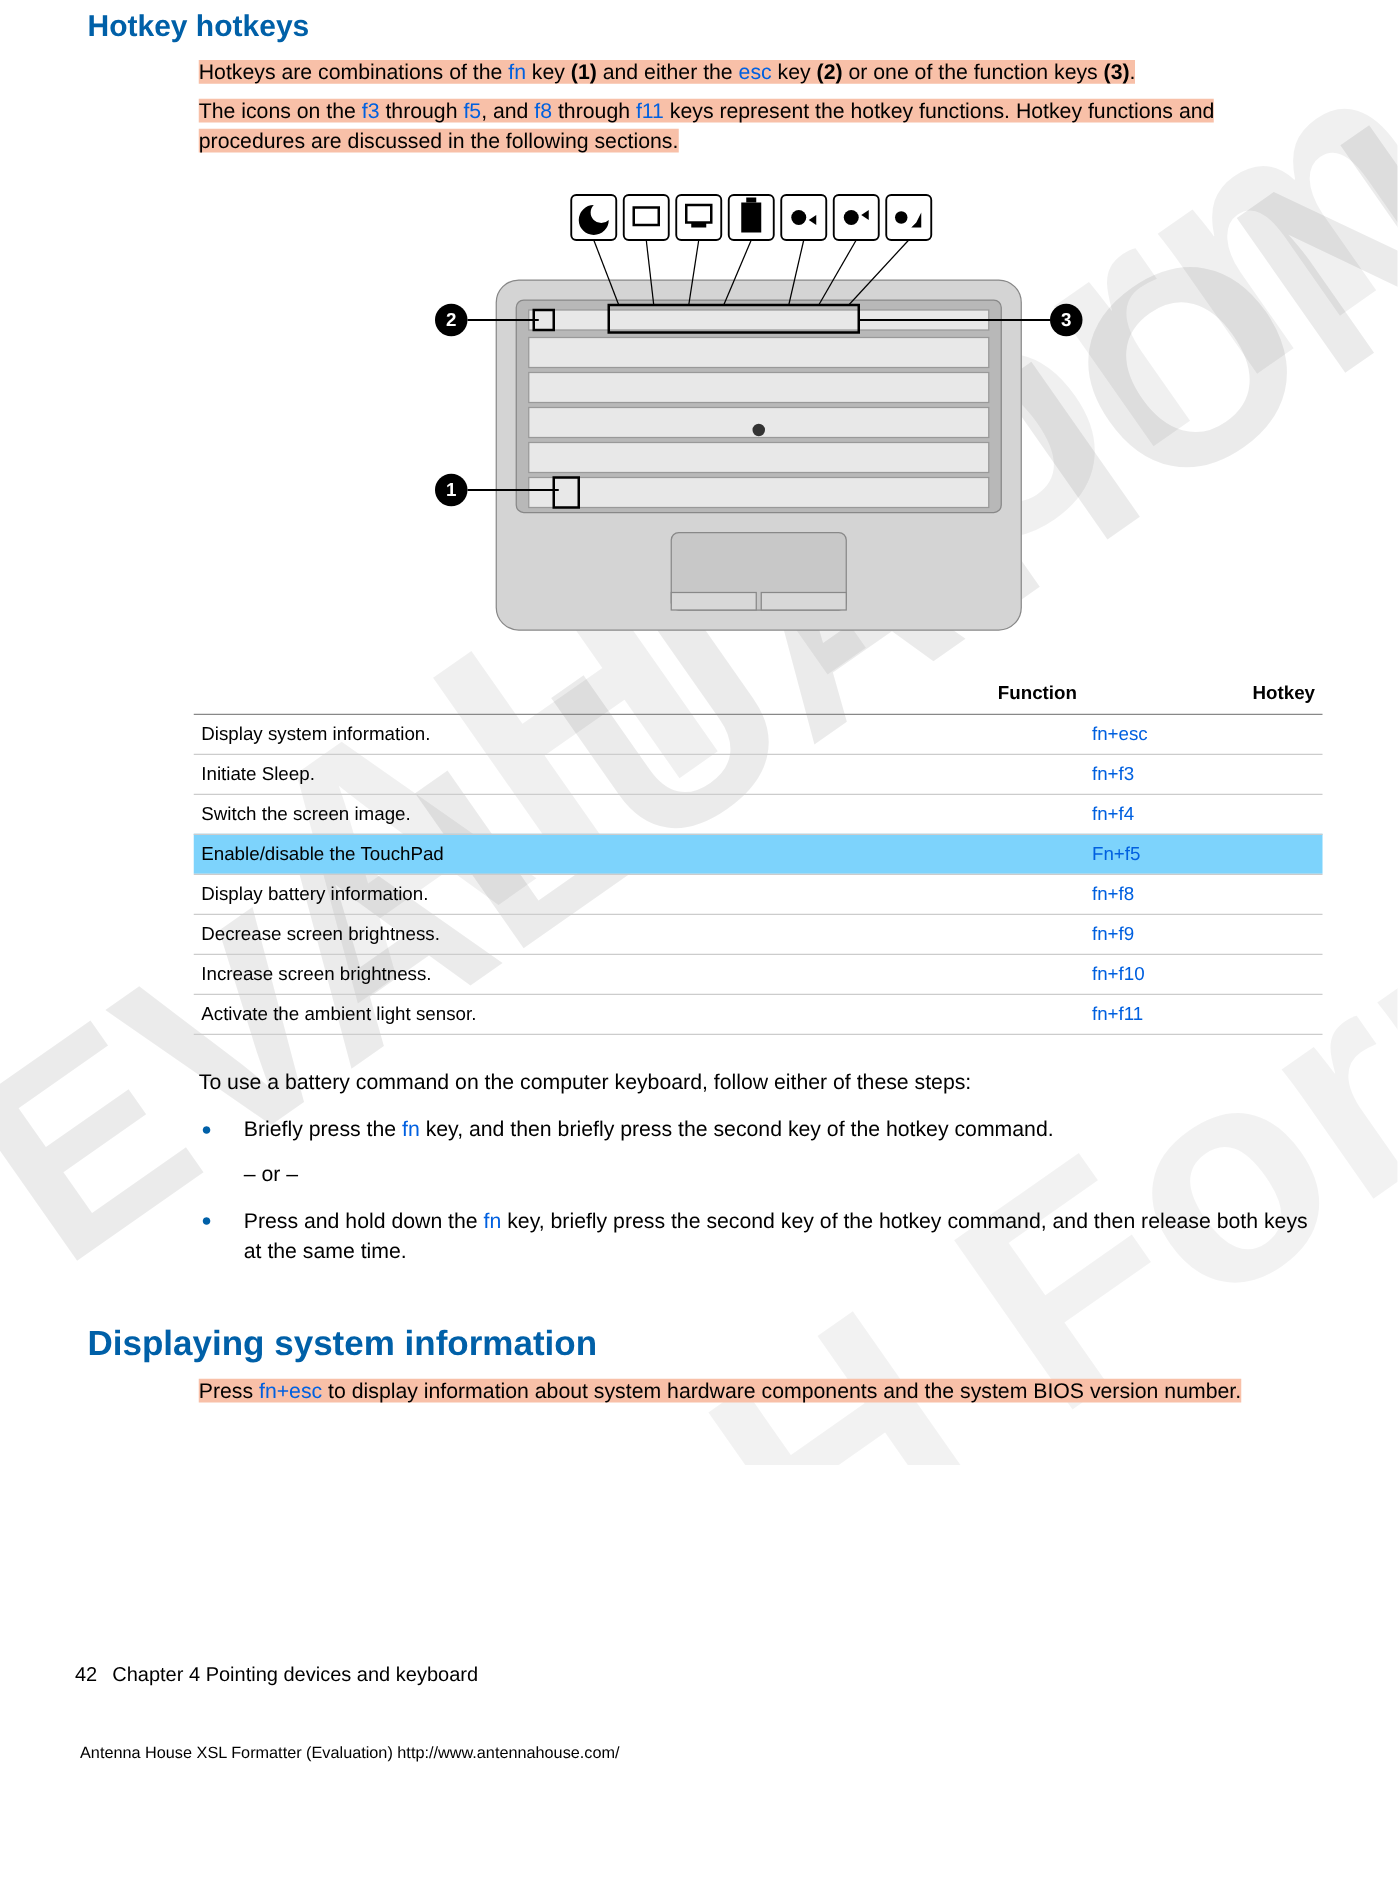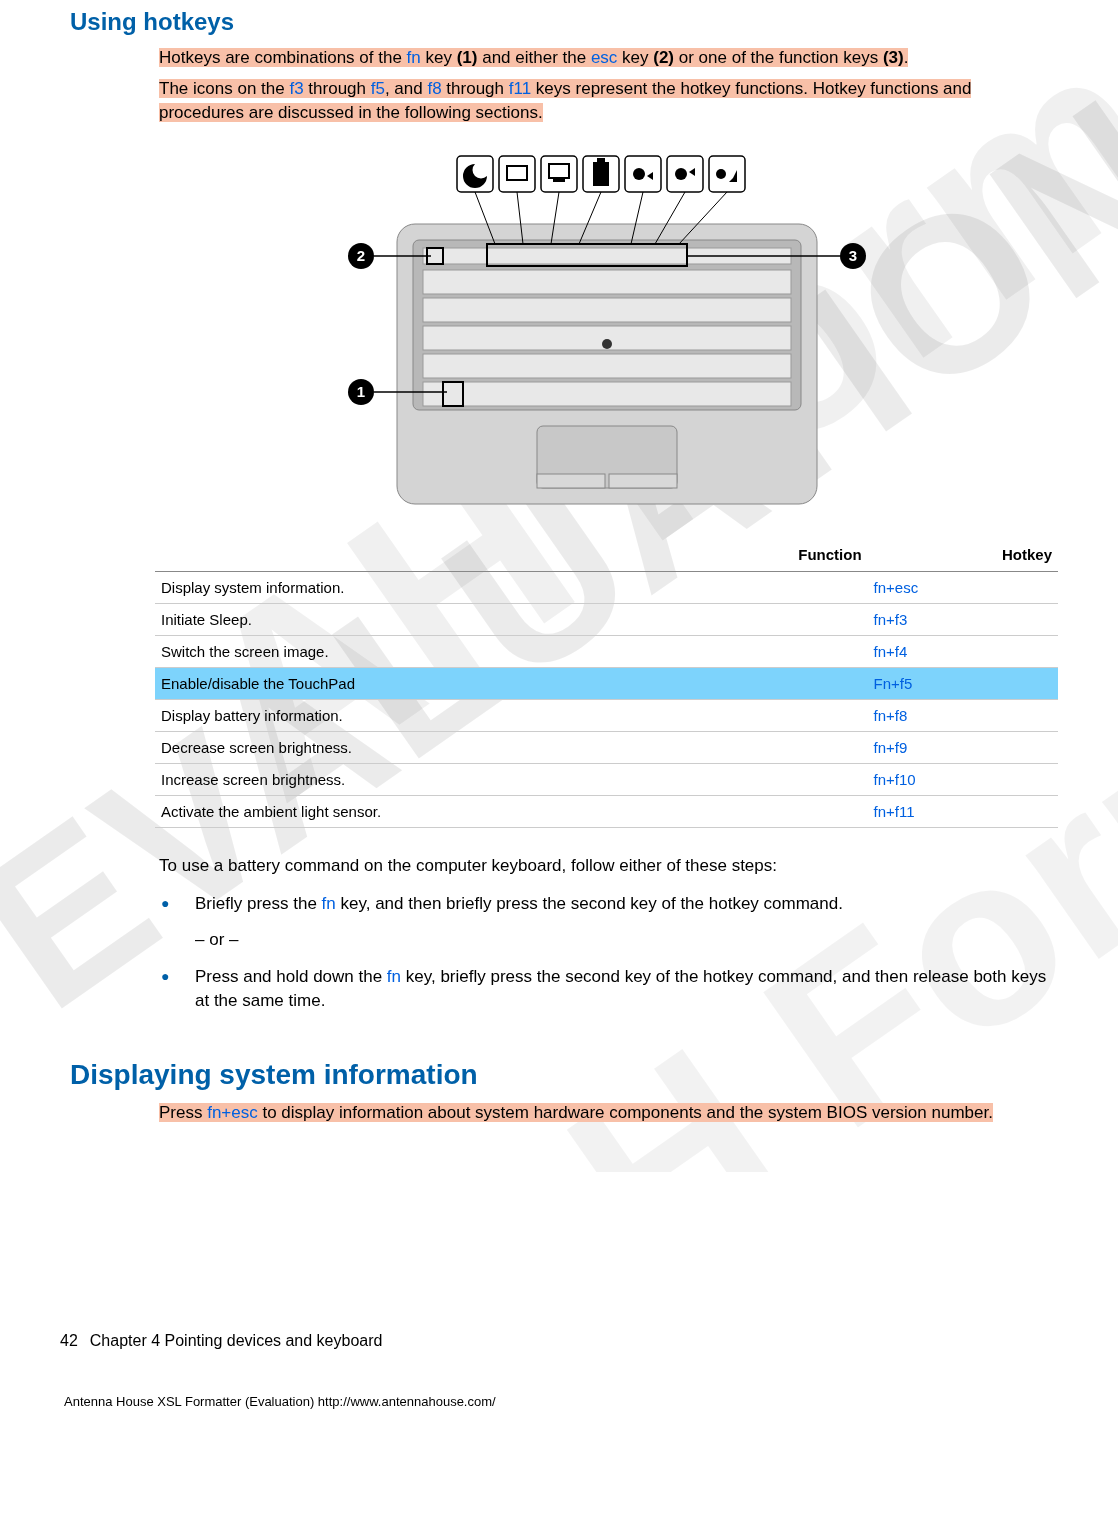--- a/index.html
+++ b/index.html
@@ -32,21 +32,21 @@
 <body>
 
 <div class="page">
   <div class="watermark" aria-hidden="true">
     <span class="wm-text" style="left:-120px; top:420px;">EVALUATION</span>
     <span class="wm-text" style="left:80px; top:100px; font-size:260px; color:rgba(0,0,0,0.06);">AH Formatter</span>
     <span class="wm-text" style="left:320px; top:720px; font-size:240px; color:rgba(0,0,0,0.05);">AH Formatter</span>
   </div>
 
   <div class="content">
-    <h2 class="section-title">Using hotkeys</h2>
+    <h2 class="section-title">Hotkey hotkeys</h2>
 
     <div class="body-block">
       <p class="para">
         <span class="hl">
           <span>Hotkeys are combinations of the </span><span class="link">fn</span><span> key </span><b>(1)</b><span> and either the </span><span class="link">esc</span><span> key </span><b>(2)</b><span> or one of the function keys </span><b>(3)</b><span>.</span>
         </span>
       </p>
 
       <p class="para">
         <span class="hl">

